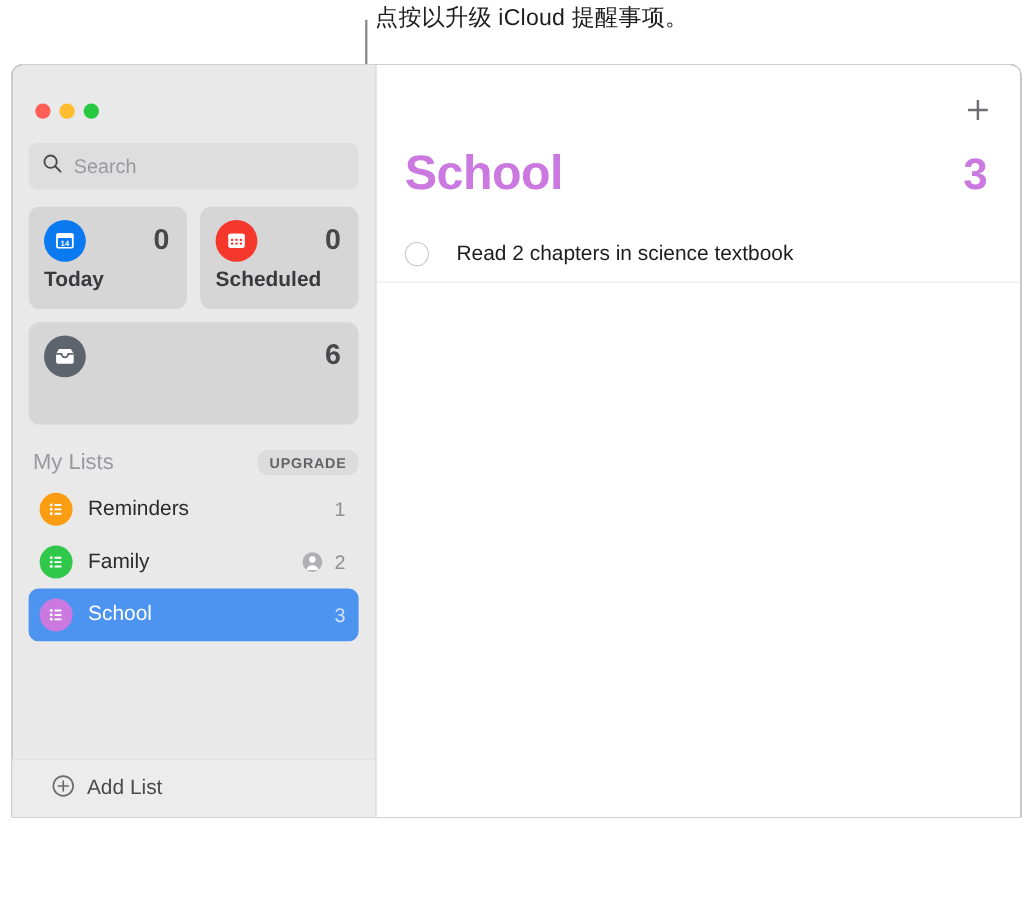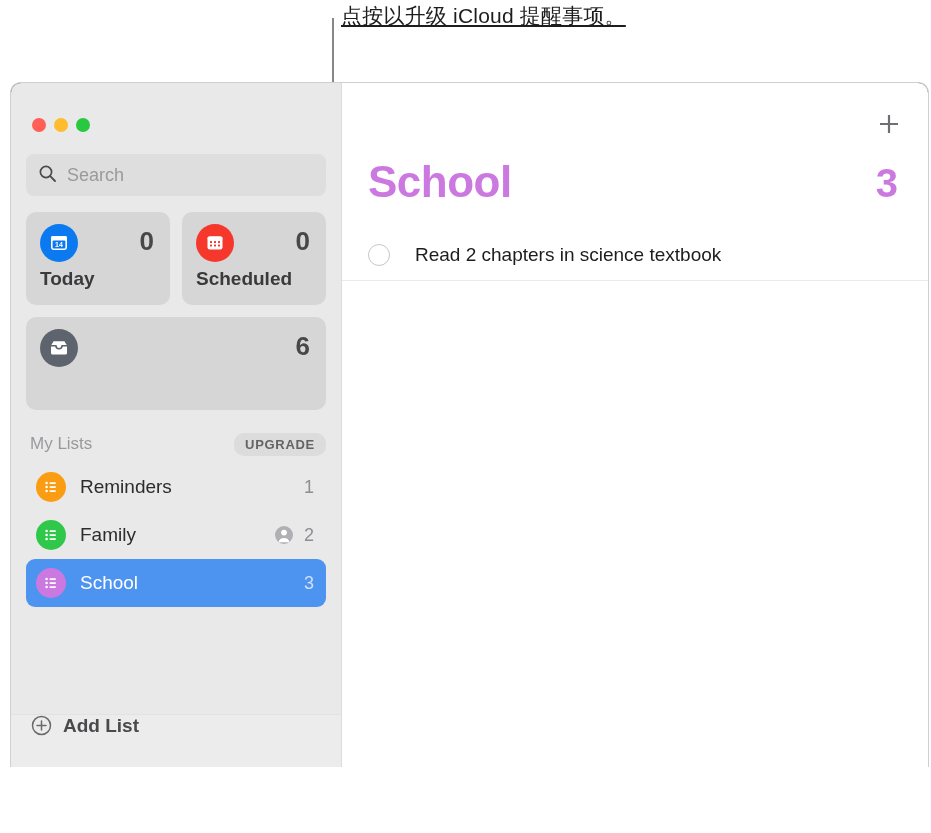--- a/index.html
+++ b/index.html
@@ -18,21 +18,20 @@
 
   
   .callout-text {
     position: absolute;
     left: 341px;
     top: 2px;
     font-size: 21px;
     color: #1d1d1f;
     white-space: nowrap;
     letter-spacing: 0.2px;
-    text-decoration: underline;
   }
   .callout-line-v {
     position: absolute;
     left: 332px;
     top: 18px;
     width: 2px;
     height: 435px;
     background: #86868b;
   }
   .callout-line-h {
@@ -52,21 +51,20 @@
     width: 919px;
     height: 685px;
     background: #404040;
     border-top-left-radius: 11px;
     border-top-right-radius: 11px;
     border: 1px solid #cfcfcf;
     border-bottom: none;
     box-sizing: border-box;
     overflow: hidden;
     display: flex;
-    margin-top: 24px;
   }
 
   
   .sidebar {
     width: 331px;
     background: #e9e9e9;
     display: flex;
     flex-direction: column;
     position: relative;
     flex: none;
@@ -159,21 +157,21 @@
 
   
   .lists-header {
     margin: 22px 15px 0 15px;
     display: flex;
     align-items: center;
     justify-content: space-between;
     height: 24px;
   }
   .lists-title {
-    font-size: 17px;
+    font-size: 20px;
     color: #9a9a9e;
     padding-left: 4px;
   }
   .upgrade-badge {
     background: #dcdcdc;
     color: #636366;
     font-size: 13px;
     font-weight: bold;
     letter-spacing: 0.7px;
     border-radius: 10px;
@@ -211,25 +209,24 @@
     color: #8e8e93;
     margin-left: 10px;
   }
   .list-row.selected .row-count { color: #cfe0f8; }
   .shared-icon { margin-left: 6px; display: flex; align-items: center; }
 
   .sidebar-spacer { flex: 1; }
   .add-list {
     height: 52px;
     display: flex;
-    align-items: flex-start;
-    padding-left: 20px;
+    align-items: center;
+    padding-left: 36px;
     background: #ececec;
     border-top: 1px solid #e2e2e2;
-    font-weight: bold;
   }
   .add-list-label {
     font-size: 19px;
     color: #4a4a4c;
     margin-left: 11px;
   }
 
   
   .content {
     flex: 1;

